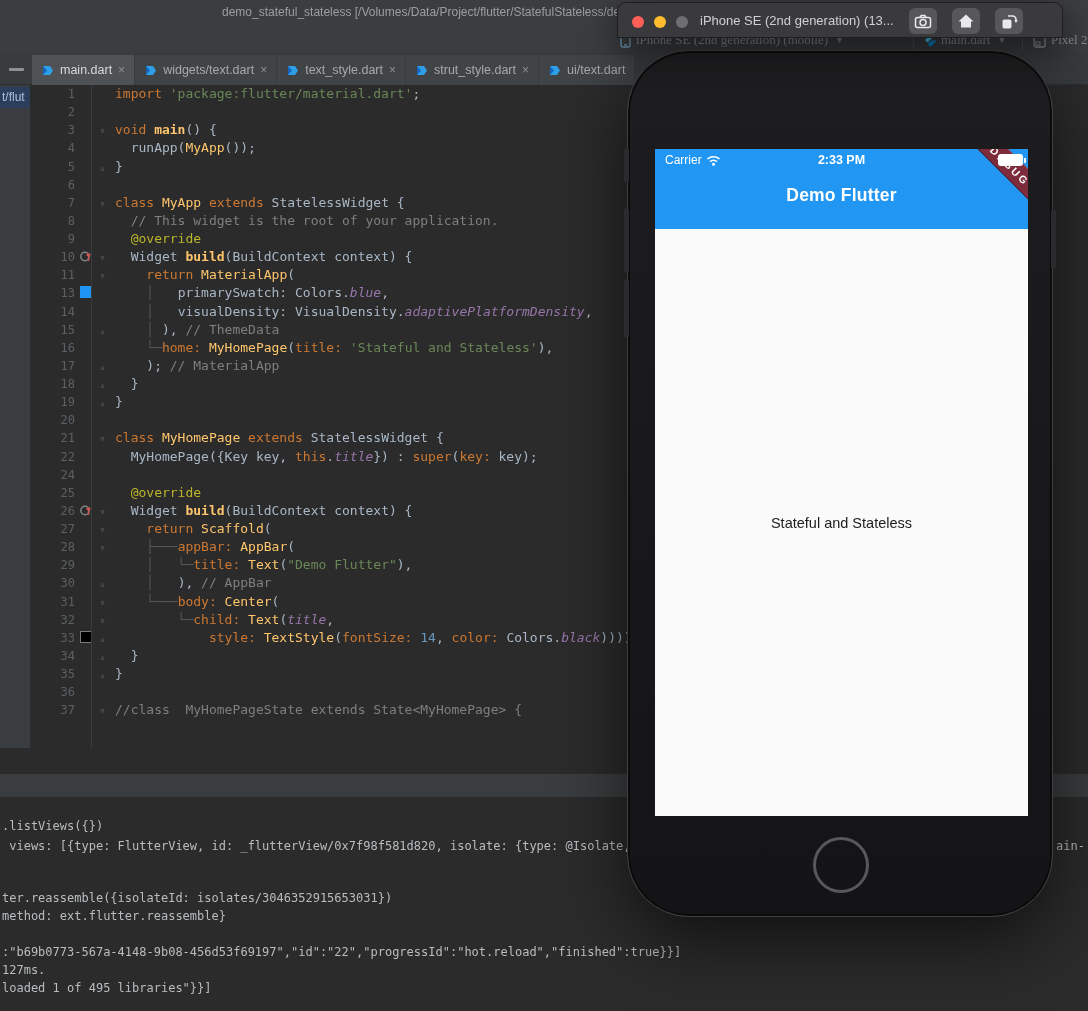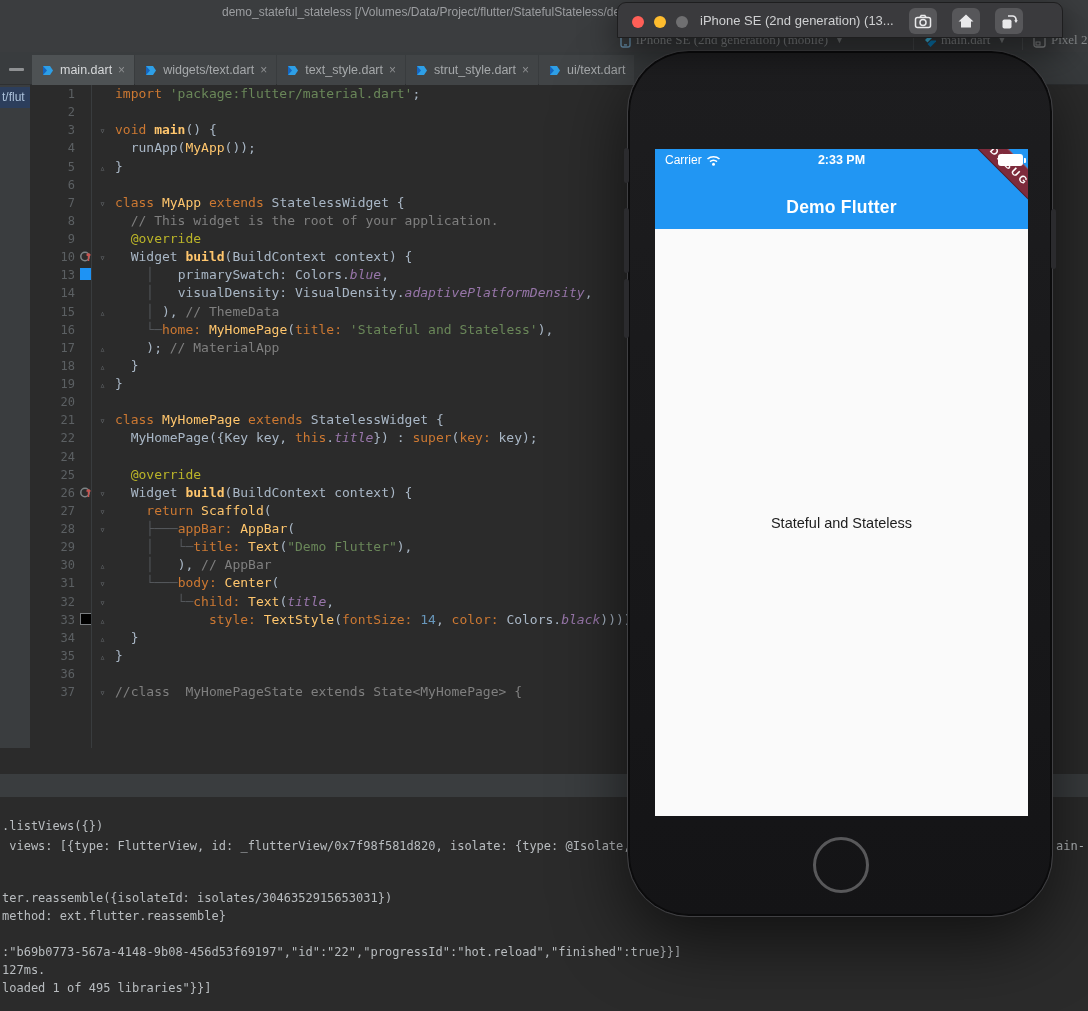--- a/index.html
+++ b/index.html
@@ -71,21 +71,21 @@
   .sidebtn{position:absolute;width:5px;background:#2b2b2e;border-radius:3px;}
   .screen{position:absolute;left:27px;top:98px;width:373px;height:667px;background:#fafafa;overflow:hidden;}
   .bluebar{position:absolute;left:0;top:0;width:373px;height:80px;background:#2196f3;
            box-shadow:0 2px 4px rgba(0,0,0,.22);}
   .statusrow{position:absolute;left:0;top:0;width:373px;height:24px;color:#fff;}
   .carrier{position:absolute;left:10px;top:4px;font-size:12px;display:flex;align-items:center;gap:4px;}
   .clock{position:absolute;left:0;top:4px;width:373px;text-align:center;font-size:12.5px;font-weight:bold;}
   .battery{position:absolute;right:5px;top:5px;width:25px;height:12px;background:#fff;border-radius:3px;z-index:6;}
   .battery:after{content:"";position:absolute;right:-3px;top:3.5px;width:2px;height:5px;background:#fff;border-radius:0 1px 1px 0;}
   .appbar-title{position:absolute;left:0;top:36px;width:373px;text-align:center;color:#fff;
-                font-size:17.5px;font-weight:bold;letter-spacing:.2px;margin-top:12px;}
+                font-size:17.5px;font-weight:bold;letter-spacing:.2px;}
   .ribbon{position:absolute;left:280px;top:6px;width:150px;height:22px;background:#7e2b3c;
           transform:rotate(45deg);display:flex;align-items:center;justify-content:center;z-index:5;
           border-top:1px solid rgba(255,255,255,.18);border-bottom:1px solid rgba(0,0,0,.35);}
   .ribbon span{color:#fff;font-size:10.5px;font-weight:bold;letter-spacing:2.5px;}
   .pbody{position:absolute;left:0;top:80px;width:373px;height:587px;background:#fafafa;
          display:flex;align-items:center;justify-content:center;}
   .pbody span{font-size:14.5px;color:#1c1c1c;}
   .homebtn{position:absolute;left:185px;top:786px;width:56px;height:56px;border:3px solid #58585a;border-radius:50%;}
 </style>
 </head>
@@ -177,20 +177,21 @@
         <div class="erow"><span class="lnum">4</span><span class="gicon"></span><span class="gfold"></span><span class="codeln"><span class="sg-def">  runApp(</span><span class="sg-cls">MyApp</span><span class="sg-def">());</span></span></div>
         <div class="erow"><span class="lnum">5</span><span class="gicon"></span><span class="gfold">▵</span><span class="codeln"><span class="sg-def">}</span></span></div>
         <div class="erow"><span class="lnum">6</span><span class="gicon"></span><span class="gfold"></span><span class="codeln"></span></div>
         <div class="erow"><span class="lnum">7</span><span class="gicon"></span><span class="gfold">▿</span><span class="codeln"><span class="sg-kw">class </span><span class="sg-cls">MyApp </span><span class="sg-kw">extends </span><span class="sg-def">StatelessWidget {</span></span></div>
         <div class="erow"><span class="lnum">8</span><span class="gicon"></span><span class="gfold"></span><span class="codeln"><span class="sg-cmt">  // This widget is the root of your application.</span></span></div>
         <div class="erow"><span class="lnum">9</span><span class="gicon"></span><span class="gfold"></span><span class="codeln"><span class="sg-ann">  @override</span></span></div>
         <div class="erow"><span class="lnum">10</span><span class="gicon"><svg class="ovr-ic" width="14" height="14" viewBox="0 0 14 14">
               <circle cx="6" cy="7.5" r="4.2" fill="none" stroke="#7d8486" stroke-width="1.5"></circle>
               <path d="M9.5 12 V4.5 M9.5 4.5 L7.6 6.6 M9.5 4.5 L11.4 6.6" fill="none" stroke="#c75450" stroke-width="1.5"></path>
             </svg></span><span class="gfold">▿</span><span class="codeln"><span class="sg-def">  Widget </span><span class="sg-fn">build</span><span class="sg-def">(BuildContext context) {</span></span></div>
+        <div class="erow"><span class="lnum">11</span><span class="gicon"></span><span class="gfold">▿</span><span class="codeln"><span class="sg-def">    </span><span class="sg-kw">return </span><span class="sg-cls">MaterialApp</span><span class="sg-def">(</span></span></div>
         <div class="erow"><span class="lnum">13</span><span class="gicon"><span class="swatch blue"></span></span><span class="gfold"></span><span class="codeln"><span class="sg-guide">    │   </span><span class="sg-def">primarySwatch: Colors.</span><span class="sg-fld">blue</span><span class="sg-def">,</span></span></div>
         <div class="erow"><span class="lnum">14</span><span class="gicon"></span><span class="gfold"></span><span class="codeln"><span class="sg-guide">    │   </span><span class="sg-def">visualDensity: VisualDensity.</span><span class="sg-fld">adaptivePlatformDensity</span><span class="sg-def">,</span></span></div>
         <div class="erow"><span class="lnum">15</span><span class="gicon"></span><span class="gfold">▵</span><span class="codeln"><span class="sg-guide">    │ </span><span class="sg-def">), </span><span class="sg-cmt">// ThemeData</span></span></div>
         <div class="erow"><span class="lnum">16</span><span class="gicon"></span><span class="gfold"></span><span class="codeln"><span class="sg-guide">    └─</span><span class="sg-arg">home: </span><span class="sg-cls">MyHomePage</span><span class="sg-def">(</span><span class="sg-arg">title: </span><span class="sg-str">'Stateful and Stateless'</span><span class="sg-def">),</span></span></div>
         <div class="erow"><span class="lnum">17</span><span class="gicon"></span><span class="gfold">▵</span><span class="codeln"><span class="sg-def">    ); </span><span class="sg-cmt">// MaterialApp</span></span></div>
         <div class="erow"><span class="lnum">18</span><span class="gicon"></span><span class="gfold">▵</span><span class="codeln"><span class="sg-def">  }</span></span></div>
         <div class="erow"><span class="lnum">19</span><span class="gicon"></span><span class="gfold">▵</span><span class="codeln"><span class="sg-def">}</span></span></div>
         <div class="erow"><span class="lnum">20</span><span class="gicon"></span><span class="gfold"></span><span class="codeln"></span></div>
         <div class="erow"><span class="lnum">21</span><span class="gicon"></span><span class="gfold">▿</span><span class="codeln"><span class="sg-kw">class </span><span class="sg-cls">MyHomePage </span><span class="sg-kw">extends </span><span class="sg-def">StatelessWidget {</span></span></div>
         <div class="erow"><span class="lnum">22</span><span class="gicon"></span><span class="gfold"></span><span class="codeln"><span class="sg-def">  MyHomePage({Key key, </span><span class="sg-kw">this</span><span class="sg-def">.</span><span class="sg-fld">title</span><span class="sg-def">}) : </span><span class="sg-kw">super</span><span class="sg-def">(</span><span class="sg-arg">key: </span><span class="sg-def">key);</span></span></div>

